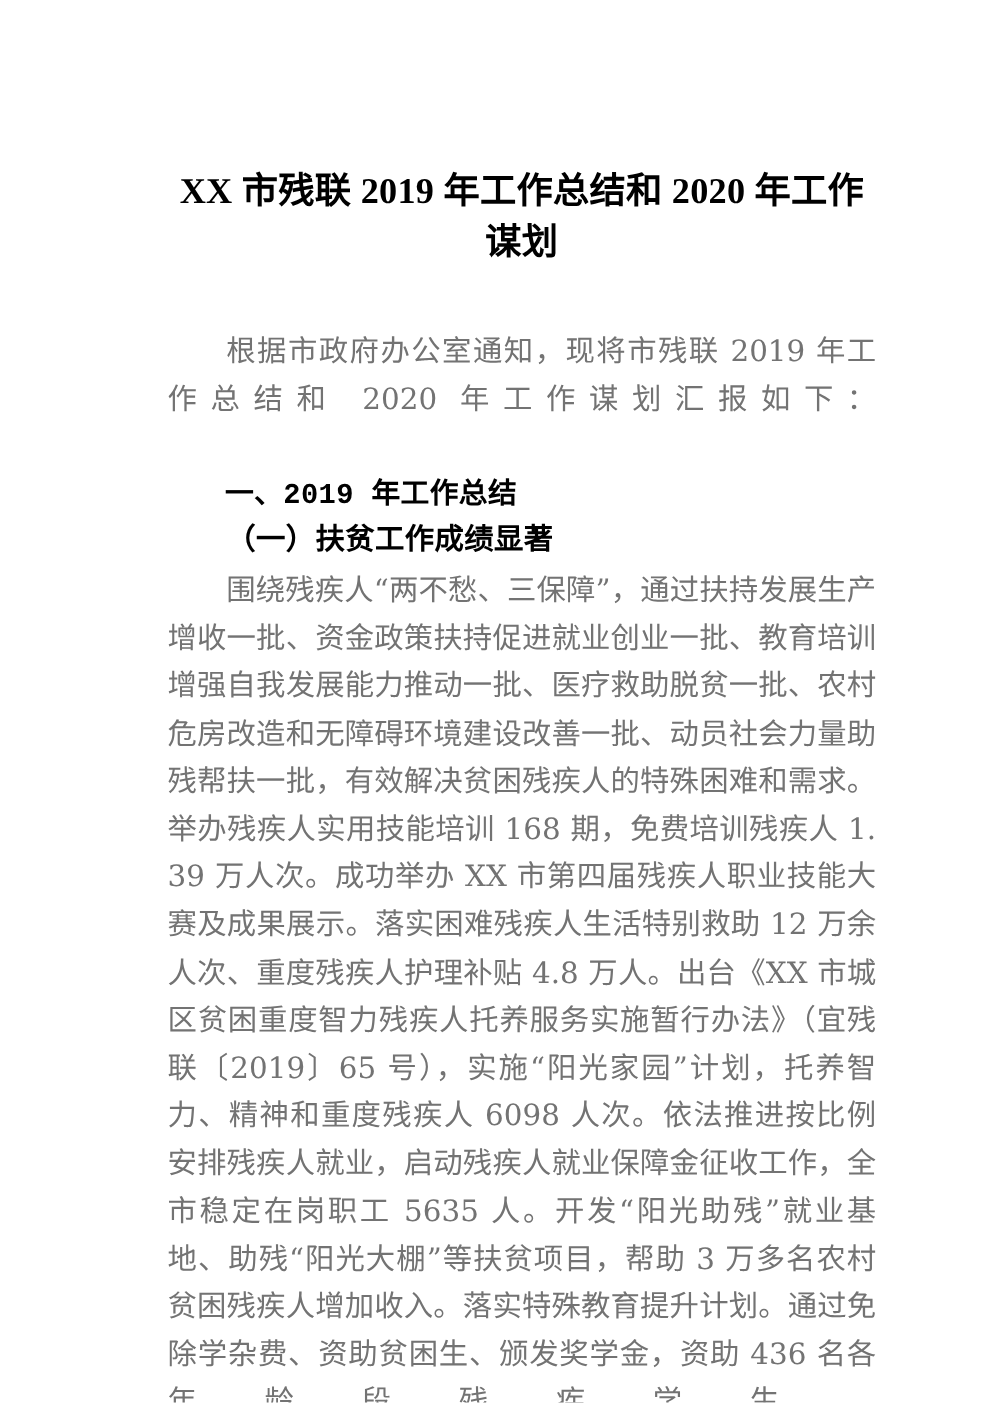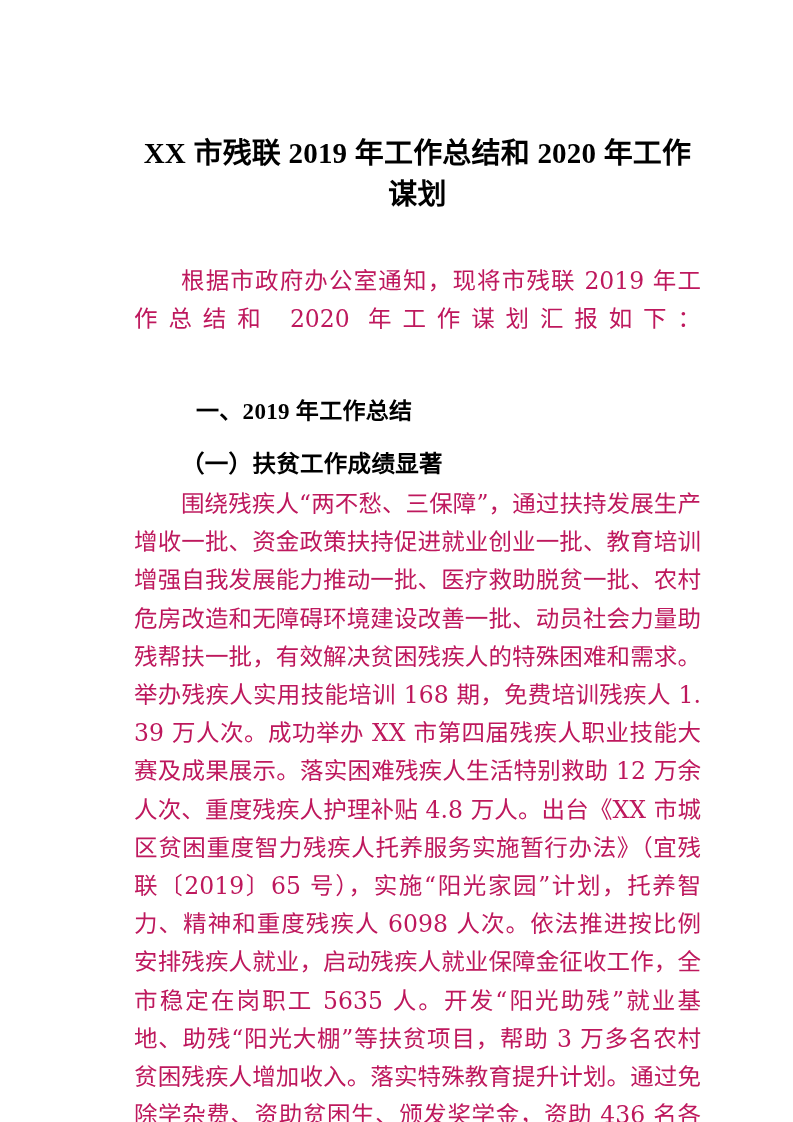--- a/index.html
+++ b/index.html
@@ -50,37 +50,37 @@
 
   .para {
     margin: 0;
     padding: 0;
     font-family: "DejaVu Serif", "Liberation Serif", serif;
     font-size: 23.5px;
     line-height: 38.2px;
     text-align: justify;
     text-justify: inter-character;
     text-indent: 2em;
-    color: #be185d;
+    color: #737373;
     word-break: break-all;
     font-synthesis: none;
   }
 
   .para.tight {
     letter-spacing: 0.05px;
   }
 
   .spacer-after-title {
     height: 47px;
   }
 
   .h1-head {
-    margin: 16px;
+    margin: 0;
     padding: 0;
-    font-family: Liberation Serif, serif;
+    font-family: Liberation Mono, monospace;
     font-size: 23px;
     font-weight: 700;
     line-height: 38.2px;
     text-indent: 2em;
     letter-spacing: 0.3px;
     color: #000000;
   }
 
   .h2-head {
     margin: 0;

